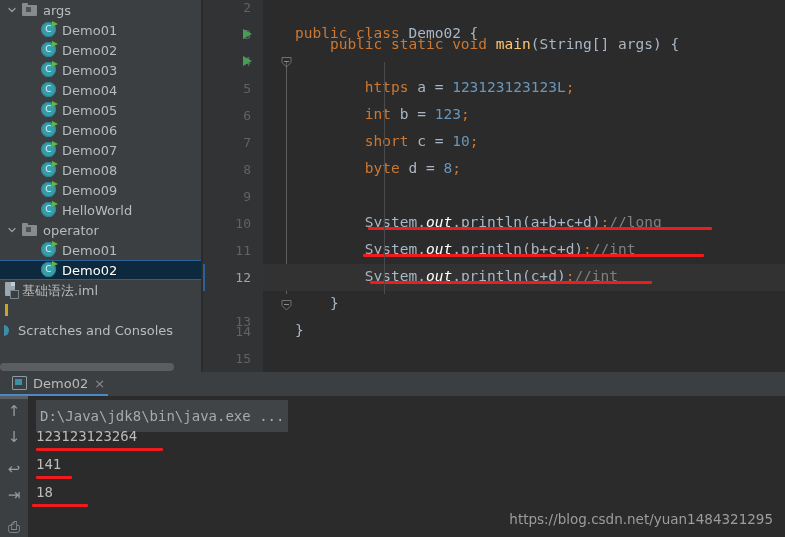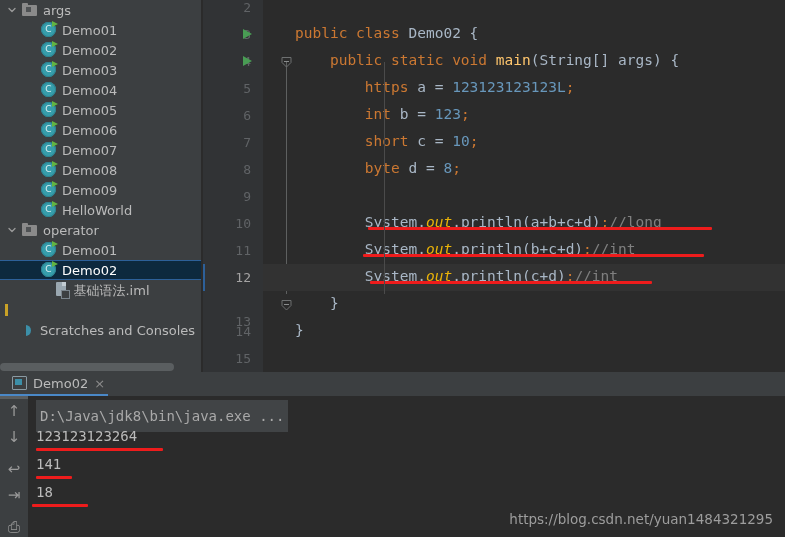--- a/index.html
+++ b/index.html
@@ -206,21 +206,21 @@
     white-space: pre;
     font-size: 14.5px;
     font-family:"DejaVu Sans Mono","Liberation Mono",monospace;
     color:#a9b7c6;
     letter-spacing: 0px;
   }
   .kw   { color:#cc7832; }
   .num  { color:#6897bb; }
   .cls  { color:#a9b7c6; }
   .mth  { color:#ffc66d; }
-  .stat { color:#eab308; font-style: italic; }
+  .stat { color:#ffffff; font-style: italic; }
   .cmt  { color:#808080; }
   .plain{ color:#a9b7c6; }
   .sc   { color:#cc7832; }
   .brc  { color:#a9b7c6; }
 
   .indent-guide {
     position:absolute; width:1px; background:#4b4b4b;
   }
 
   .red-underline {
@@ -312,23 +312,23 @@
         <div class="tree-row" style="position: absolute; left: 0px; right: 0px; top: 160px;"><span class="ind1" style="display:inline-block;"></span><span class="javaclass"><span class="circ"></span><span class="cletter">C</span><span class="runmark"></span></span><span class="tree-label">Demo08</span></div>
         <div class="tree-row" style="position: absolute; left: 0px; right: 0px; top: 180px;"><span class="ind1" style="display:inline-block;"></span><span class="javaclass"><span class="circ"></span><span class="cletter">C</span><span class="runmark"></span></span><span class="tree-label">Demo09</span></div>
         <div class="tree-row" style="position: absolute; left: 0px; right: 0px; top: 200px;"><span class="ind1" style="display:inline-block;"></span><span class="javaclass"><span class="circ"></span><span class="cletter">C</span><span class="runmark"></span></span><span class="tree-label">HelloWorld</span></div>
         <div class="tree-row" style="position: absolute; left: 0px; right: 0px; top: 220px;"><span class="tw-arrow">
             <svg width="10" height="10" viewBox="0 0 10 10">
               <path d="M2 3.5 L5 6.5 L8 3.5" stroke="#9a9a9a" stroke-width="1.3" fill="none" stroke-linecap="round" stroke-linejoin="round"></path>
             </svg>
           </span><span class="ind0" style="display:inline-block;"></span><span class="folder"><span class="ftab"></span><span class="fbody"></span><span class="fdot"></span></span><span class="tree-label">operator</span></div>
         <div class="tree-row" style="position: absolute; left: 0px; right: 0px; top: 240px;"><span class="ind1" style="display:inline-block;"></span><span class="javaclass"><span class="circ"></span><span class="cletter">C</span><span class="runmark"></span></span><span class="tree-label">Demo01</span></div>
         <div class="tree-row selected" style="position: absolute; left: 0px; right: 0px; top: 260px;"><span class="ind1" style="display:inline-block;"></span><span class="javaclass"><span class="circ"></span><span class="cletter">C</span><span class="runmark"></span></span><span class="tree-label">Demo02</span></div>
-        <div class="tree-row" style="position: absolute; left: 0px; right: 0px; top: 280px; text-align: center;"><span class="ind-root" style="display:inline-block;"></span><span class="imlicon"><span class="pg"></span><span class="fold"></span><span class="sq"></span></span><span class="tree-label">基础语法.iml</span></div>
+        <div class="tree-row" style="position: absolute; left: 0px; right: 0px; top: 280px;"><span class="ind-root" style="display:inline-block;"></span><span class="imlicon"><span class="pg"></span><span class="fold"></span><span class="sq"></span></span><span class="tree-label">基础语法.iml</span></div>
         <div class="tree-row" style="position: absolute; left: 0px; right: 0px; top: 300px;"><span class="ind-root" style="display:inline-block;"></span><span class="libicon"><span class="b2"></span></span></div>
-        <div class="tree-row" style="position: absolute; left: 16px; right: 0px; top: 320px; text-align: center;"><span class="ind-root" style="display:inline-block;"></span><span class="scratchicon"><span class="c"></span></span><span class="tree-label">Scratches and Consoles</span></div>
+        <div class="tree-row" style="position: absolute; left: 0px; right: 0px; top: 320px;"><span class="ind-root" style="display:inline-block;"></span><span class="scratchicon"><span class="c"></span></span><span class="tree-label">Scratches and Consoles</span></div>
       </div>
     <div id="sidebar-hscroll">
       <div class="thumb"></div>
     </div>
   </div>
   <div id="v-divider"></div>
 
   <div id="editor">
     <div id="gutter">
         <div class="lineno" style="top: 0px;">2</div>
@@ -347,21 +347,21 @@
         <div class="lineno current" style="top: 270px;">12</div>
         <div class="lineno" style="top: 297px; margin-top: 17px;">13</div>
         <div class="lineno" style="top: 324px;">14</div>
         <div class="lineno" style="top: 351px;">15</div>
       </div>
     <div id="fold-line"></div>
     <div class="current-line-bg" style="top: 264px;"></div>
       <div id="editor-lines">
         <div class="codeline" style="top: -2px;"></div>
         <div class="codeline" style="top: 25px; text-align: right;"><span class="kw">public </span><span class="kw">class </span><span class="cls">Demo02 </span><span class="brc">{</span></div>
-        <div class="codeline" style="top: 52px;"><span class="plain">    </span><span class="kw">public static </span><span class="kw">void </span><span class="mth">main</span><span class="plain">(String[] args) {</span></div>
+        <div class="codeline" style="top: 36px;"><span class="plain">    </span><span class="kw">public static </span><span class="kw">void </span><span class="mth">main</span><span class="plain">(String[] args) {</span></div>
         <div class="codeline" style="top: 79px;"><span class="plain">        </span><span class="kw">https </span><span class="plain">a = </span><span class="num">123123123123L</span><span class="sc">;</span></div>
         <div class="codeline" style="top: 106px;"><span class="plain">        </span><span class="kw">int </span><span class="plain">b = </span><span class="num">123</span><span class="sc">;</span></div>
         <div class="codeline" style="top: 133px;"><span class="plain">        </span><span class="kw">short </span><span class="plain">c = </span><span class="num">10</span><span class="sc">;</span></div>
         <div class="codeline" style="top: 160px;"><span class="plain">        </span><span class="kw">byte </span><span class="plain">d = </span><span class="num">8</span><span class="sc">;</span></div>
         <div class="codeline" style="top: 187px;"></div>
         <div class="codeline" style="top: 214px;"><span class="plain">        </span><span class="plain">System.</span><span class="stat">out</span><span class="plain">.println(a+b+c+d)</span><span class="sc">;</span><span class="cmt">//long</span></div>
         <div class="codeline" style="top: 241px;"><span class="plain">        </span><span class="plain">System.</span><span class="stat">out</span><span class="plain">.println(b+c+d)</span><span class="sc">;</span><span class="cmt">//int</span></div>
         <div class="codeline" style="top: 268px;"><span class="plain">        </span><span class="plain">System.</span><span class="stat">out</span><span class="plain">.println(c+d)</span><span class="sc">;</span><span class="cmt">//int</span></div>
         <div class="codeline" style="top: 295px;"><span class="plain">    </span><span class="brc">}</span></div>
         <div class="codeline" style="top: 322px;"><span class="brc">}</span></div>

